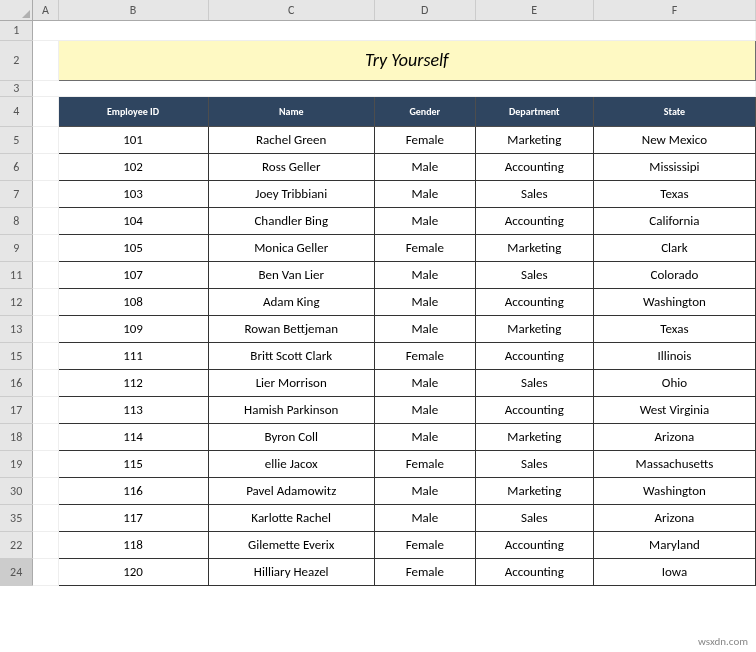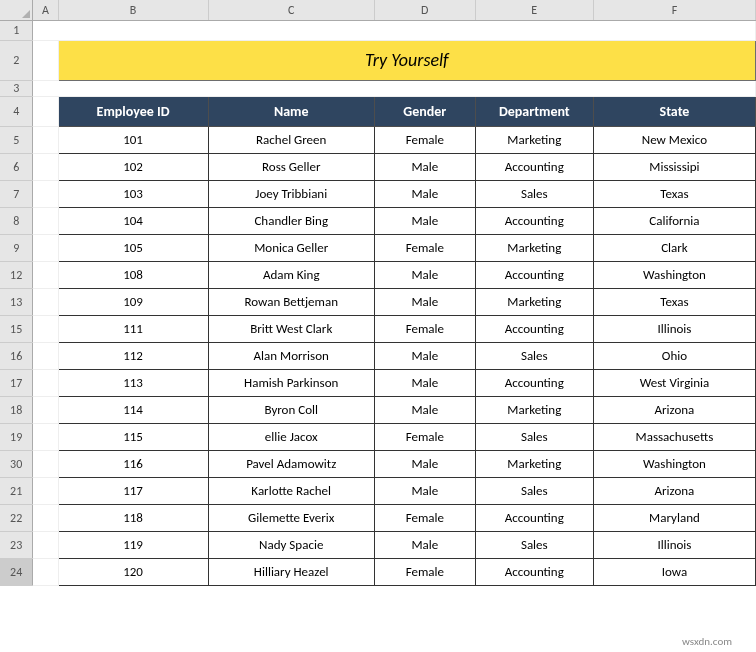--- a/index.html
+++ b/index.html
@@ -54,44 +54,44 @@
       content: "";
       position: absolute;
       right: 2px;
       bottom: 2px;
       width: 0; height: 0;
       border-left: 8px solid transparent;
       border-bottom: 8px solid #b0b0b0;
     }
     .watermark {
       position: absolute;
-      right: 24px;
+      right: 8px;
       bottom: 4px;
       font-size: 11px;
       color: #888;
     }
     tr.r1 td, tr.r1 th { height: 20px; }
     tr.r-title td, tr.r-title th { height: 40px; }
     tr.r-blank td, tr.r-blank th { height: 16px; }
     tr.r-head td, tr.r-head th { height: 30px; }
     tr.r-data td, tr.r-data th { height: 27px; }
     .title-banner {
-      background: #fde047;
+      background: #fef9c3;
       border: 1px solid #6d6d6d;
       font-weight: bold;
       font-style: italic;
       font-size: 18px;
       text-align: center;
       vertical-align: middle;
     }
     .thcell {
       background: #2f4560;
       color: #fff;
       font-weight: bold !important;
-      font-size: 14px;
+      font-size: 10px;
       text-align: center;
       border: 1px solid #4d4d4d;
     }
     .dcell {
       background: #fff;
       border: 1px solid #333;
       text-align: center;
       font-size: 13px;
     }
     .rhead.active-row { background: #ccc; }
@@ -188,20 +188,29 @@
       <tr class="r-data">
         <td class="rhead">9</td>
         <td class="empty-cell"></td>
         <td class="dcell">105</td>
         <td class="dcell">Monica Geller</td>
         <td class="dcell">Female</td>
         <td class="dcell">Marketing</td>
         <td class="dcell">Clark</td>
       </tr>
       <tr class="r-data">
+        <td class="rhead">11</td>
+        <td class="empty-cell"></td>
+        <td class="dcell">107</td>
+        <td class="dcell">Ben Van Lier</td>
+        <td class="dcell">Male</td>
+        <td class="dcell">Sales</td>
+        <td class="dcell">Colorado</td>
+      </tr>
+      <tr class="r-data">
         <td class="rhead">12</td>
         <td class="empty-cell"></td>
         <td class="dcell">108</td>
         <td class="dcell">Adam King</td>
         <td class="dcell">Male</td>
         <td class="dcell">Accounting</td>
         <td class="dcell">Washington</td>
       </tr>
       <tr class="r-data">
         <td class="rhead">13</td>
@@ -209,30 +218,30 @@
         <td class="dcell">109</td>
         <td class="dcell">Rowan Bettjeman</td>
         <td class="dcell">Male</td>
         <td class="dcell">Marketing</td>
         <td class="dcell">Texas</td>
       </tr>
       <tr class="r-data">
         <td class="rhead">15</td>
         <td class="empty-cell"></td>
         <td class="dcell">111</td>
-        <td class="dcell">Britt West Clark</td>
+        <td class="dcell">Britt Scott Clark</td>
         <td class="dcell">Female</td>
         <td class="dcell">Accounting</td>
         <td class="dcell">Illinois</td>
       </tr>
       <tr class="r-data">
         <td class="rhead">16</td>
         <td class="empty-cell"></td>
         <td class="dcell">112</td>
-        <td class="dcell">Alan Morrison</td>
+        <td class="dcell">Lier Morrison</td>
         <td class="dcell">Male</td>
         <td class="dcell">Sales</td>
         <td class="dcell">Ohio</td>
       </tr>
       <tr class="r-data">
         <td class="rhead">17</td>
         <td class="empty-cell"></td>
         <td class="dcell">113</td>
         <td class="dcell">Hamish Parkinson</td>
         <td class="dcell">Male</td>
@@ -260,47 +269,38 @@
       <tr class="r-data">
         <td class="rhead">30</td>
         <td class="empty-cell"></td>
         <td class="dcell">116</td>
         <td class="dcell">Pavel Adamowitz</td>
         <td class="dcell">Male</td>
         <td class="dcell">Marketing</td>
         <td class="dcell">Washington</td>
       </tr>
       <tr class="r-data">
-        <td class="rhead">21</td>
+        <td class="rhead">35</td>
         <td class="empty-cell"></td>
         <td class="dcell">117</td>
         <td class="dcell">Karlotte Rachel</td>
         <td class="dcell">Male</td>
         <td class="dcell">Sales</td>
         <td class="dcell">Arizona</td>
       </tr>
       <tr class="r-data">
         <td class="rhead">22</td>
         <td class="empty-cell"></td>
         <td class="dcell">118</td>
         <td class="dcell">Gilemette Everix</td>
         <td class="dcell">Female</td>
         <td class="dcell">Accounting</td>
         <td class="dcell">Maryland</td>
       </tr>
       <tr class="r-data">
-        <td class="rhead">23</td>
-        <td class="empty-cell"></td>
-        <td class="dcell">119</td>
-        <td class="dcell">Nady Spacie</td>
-        <td class="dcell">Male</td>
-        <td class="dcell">Sales</td>
-        <td class="dcell">Illinois</td>
-      </tr>
-      <tr class="r-data">
         <td class="rhead active-row">24</td>
         <td class="empty-cell"></td>
         <td class="dcell">120</td>
         <td class="dcell">Hilliary Heazel</td>
         <td class="dcell">Female</td>
         <td class="dcell">Accounting</td>
         <td class="dcell">Iowa</td>
       </tr>
     </tbody>
 </table>

